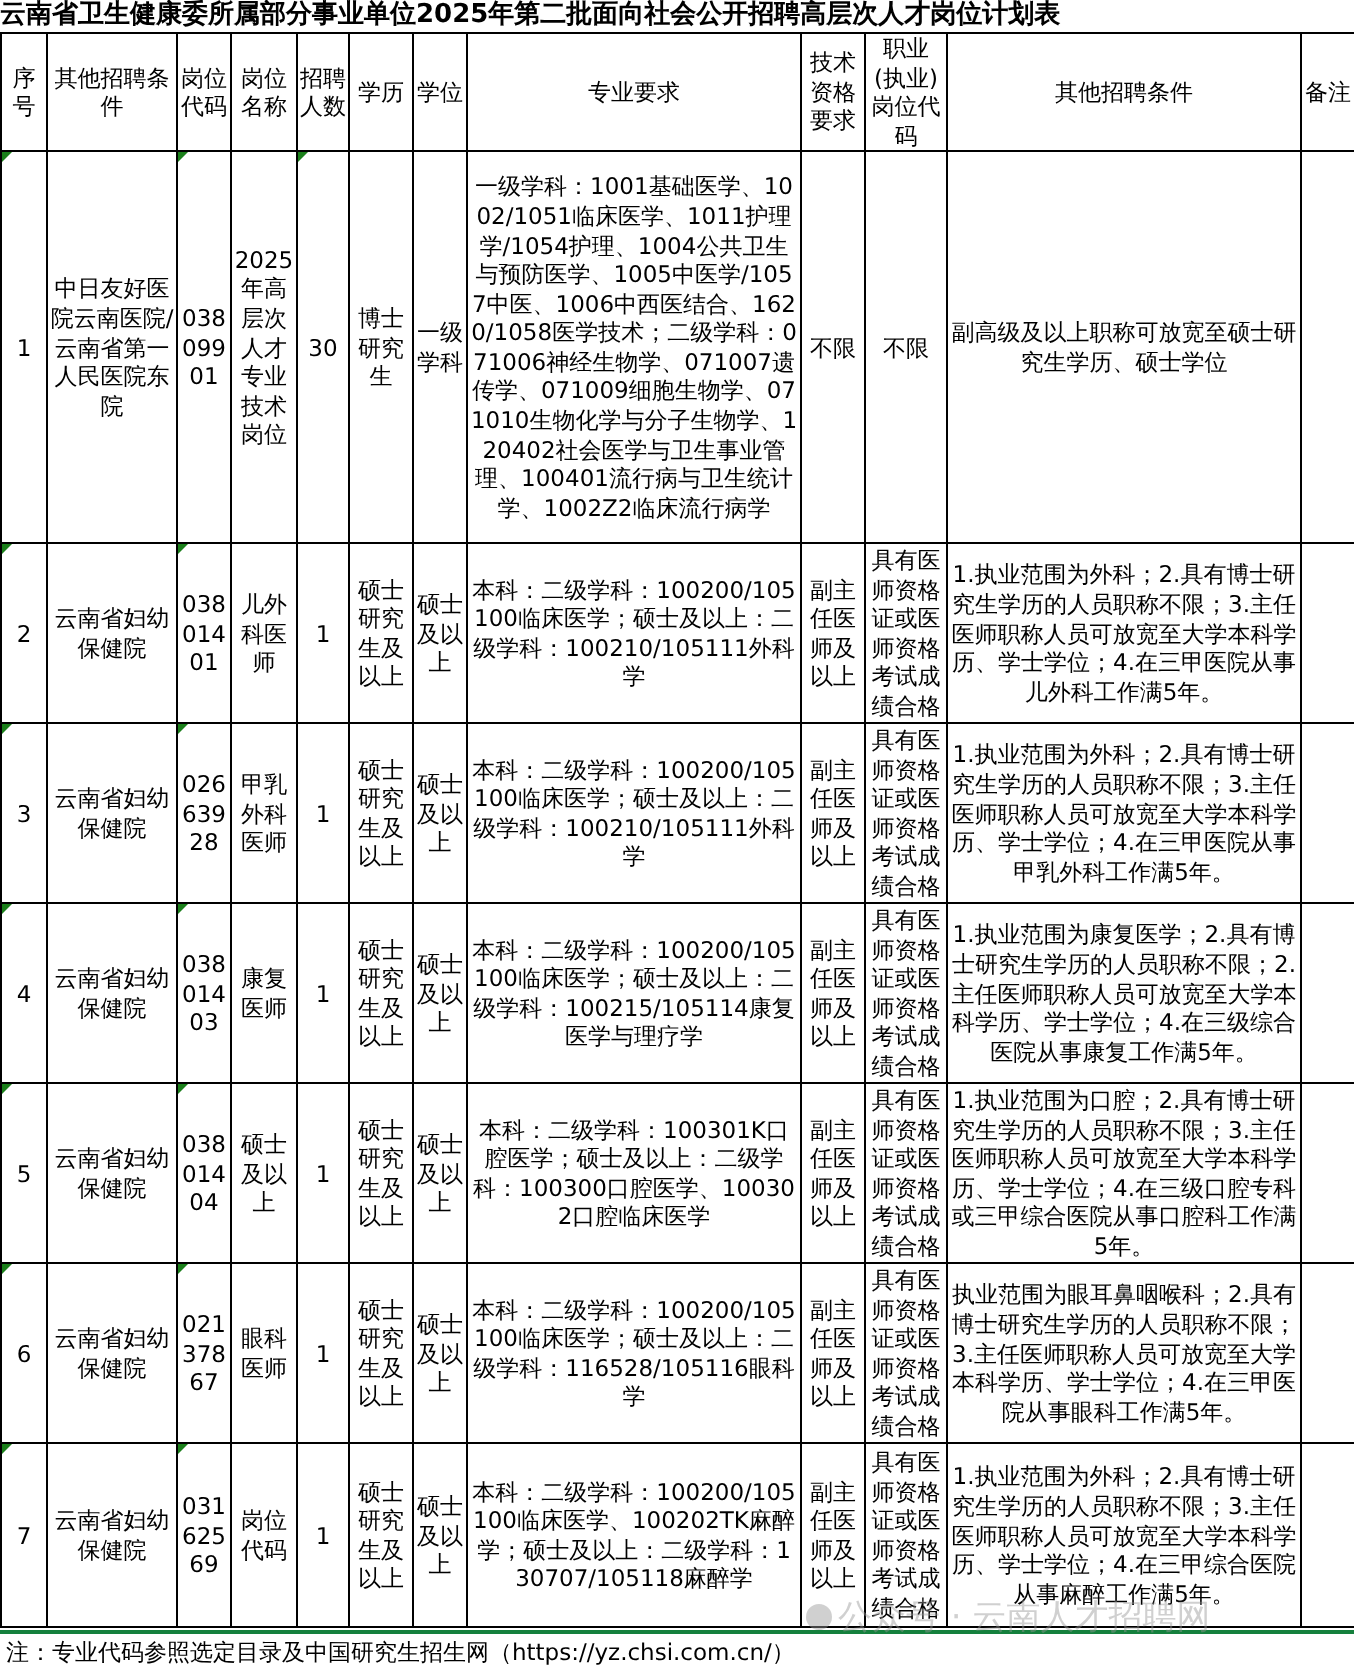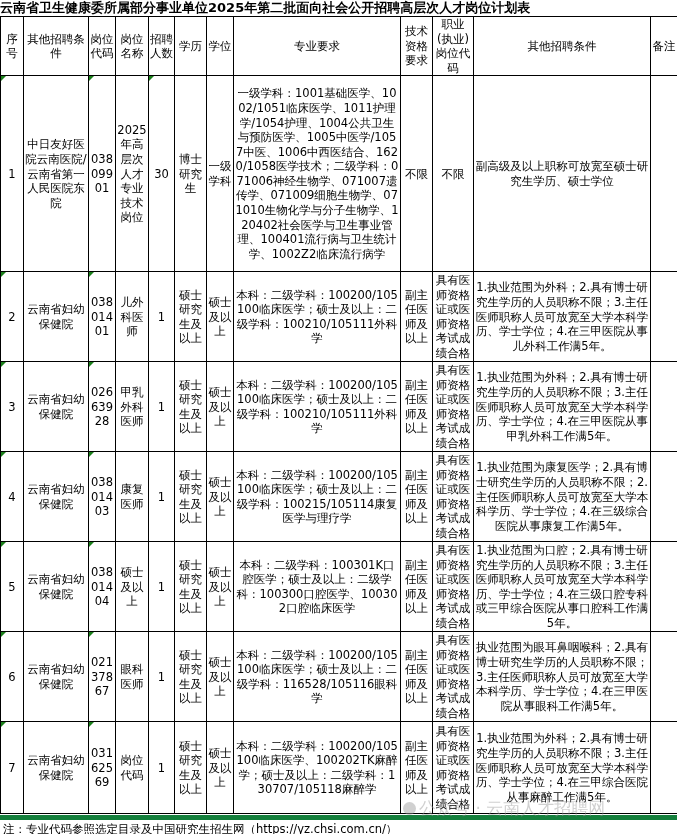--- a/index.html
+++ b/index.html
@@ -9,21 +9,21 @@
            font-weight:bold; font-size:13px; letter-spacing:0px; background:#fff; }
   table.plan { position:absolute; left:0; top:16px; border-collapse:collapse; table-layout:fixed; width:677px; }
   table.plan td, table.plan th { border:1px solid #000; padding:0 1px; font-size:11.5px; line-height:14.6px;
            text-align:center; vertical-align:middle; font-weight:normal; overflow:hidden; word-break:break-all; position:relative; }
   table.plan th { height:43px; }
   td.left { text-align:left; padding-left:3px; }
   td.major { font-size:11px; line-height:14.6px; }
   .corner:before { content:""; position:absolute; left:0; top:0; width:0; height:0;
            border-top:5px solid #1a7f1a; border-right:5px solid transparent; }
   .note { position:absolute; left:0; top:815px; width:677px; height:19px; line-height:19px;
-          font-size:11.5px; padding-left:3px; box-sizing:border-box; background:#fff; border-top:5px solid #15803d; }
+          font-size:11.5px; padding-left:3px; box-sizing:border-box; background:#fff; border-top:2px solid #15803d; }
   .watermark { position:absolute; left:403px; top:797px; font-size:17px; color:rgba(150,150,150,0.45);
                white-space:nowrap; pointer-events:none; }
   .wm-icon { display:inline-block; width:13px; height:13px; border-radius:50%; background:rgba(150,150,150,0.45);
              margin-right:3px; vertical-align:-1px; }
 </style>
 </head>
 <body>
 
 <div class="title">云南省卫生健康委所属部分事业单位2025年第二批面向社会公开招聘高层次人才岗位计划表</div>
 

